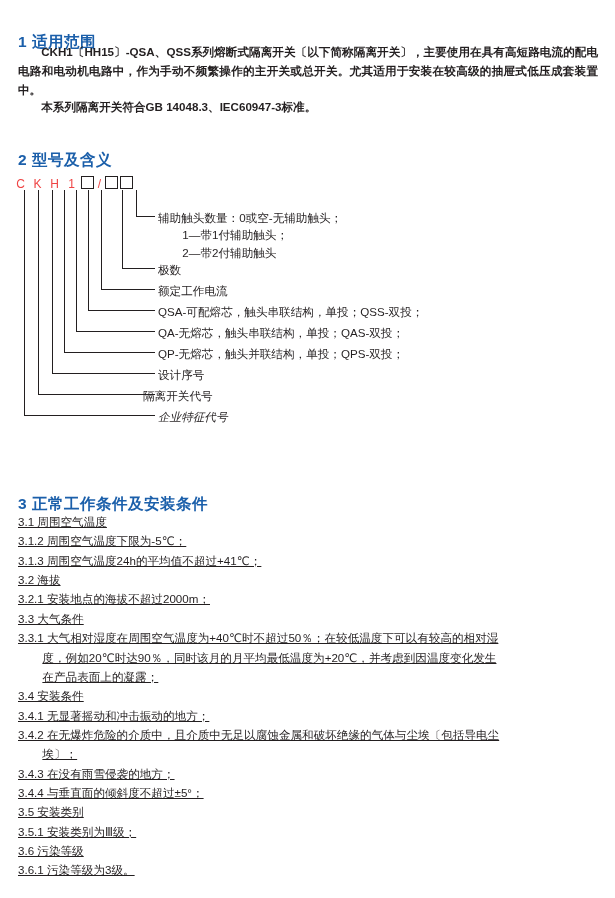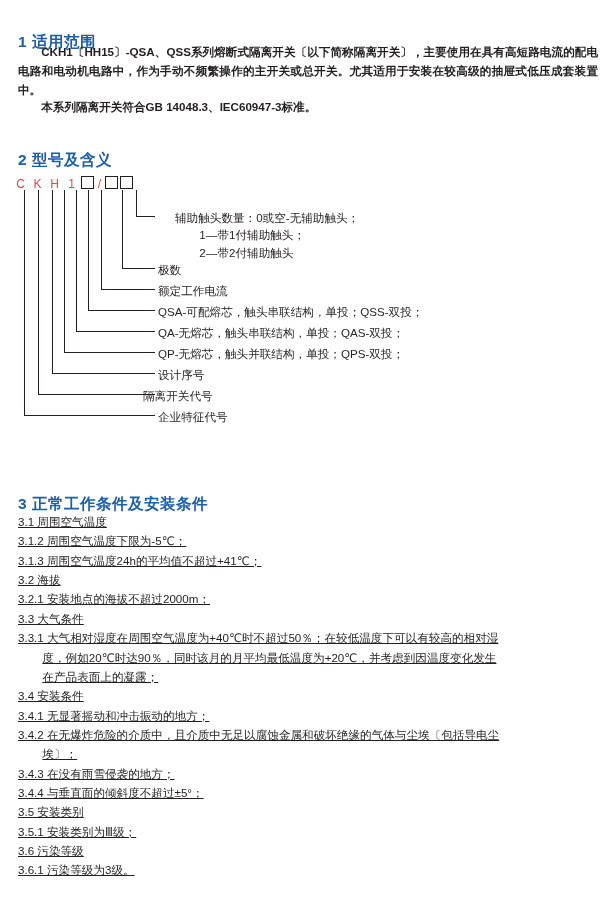--- a/index.html
+++ b/index.html
@@ -120,21 +120,21 @@
 
   <div class="vline" style="left:52px; top:190px; height:183px;"></div>
   <div class="hline" style="left:52px; top:373px; width:103px;"></div>
 
   <div class="vline" style="left:38px; top:190px; height:204px;"></div>
   <div class="hline" style="left:38px; top:394px; width:117px;"></div>
 
   <div class="vline" style="left:24px; top:190px; height:225px;"></div>
   <div class="hline" style="left:24px; top:415px; width:131px;"></div>
 
-  <div class="leg" style="left:158px; top:209px;margin-left:17px;">
+  <div class="leg" style="left:158px; top:209px;">
     <span class="sub">辅助触头数量：0或空-无辅助触头；</span>
     <span class="sub" style="padding-left:2.1em;">1—带1付辅助触头；</span>
     <span class="sub" style="padding-left:2.1em;">2—带2付辅助触头</span>
   </div>
 
   <div class="leg" style="left:158px; top:261px;">
     <span class="sub">极数</span>
   </div>
 
   <div class="leg" style="left:158px; top:282px;">
@@ -154,21 +154,21 @@
   </div>
 
   <div class="leg" style="left:158px; top:366px;">
     <span class="sub">设计序号</span>
   </div>
 
   <div class="leg" style="left:143px; top:387px;text-align:right;">
     <span class="sub">隔离开关代号</span>
   </div>
 
-  <div class="leg" style="left:158px; top:408px;">
+  <div class="leg" style="left:158px; top:408px;font-style:italic;">
     <span class="sub">企业特征代号</span>
   </div>
 
   <div class="section-title" id="sec3-title">3 正常工作条件及安装条件</div>
 
   <div id="sec3-list">
     <div class="line">3.1 周围空气温度</div>
     <div class="line">3.1.2 周围空气温度下限为-5℃；</div>
     <div class="line">3.1.3 周围空气温度24h的平均值不超过+41℃；</div>
     <div class="line">3.2 海拔</div>

